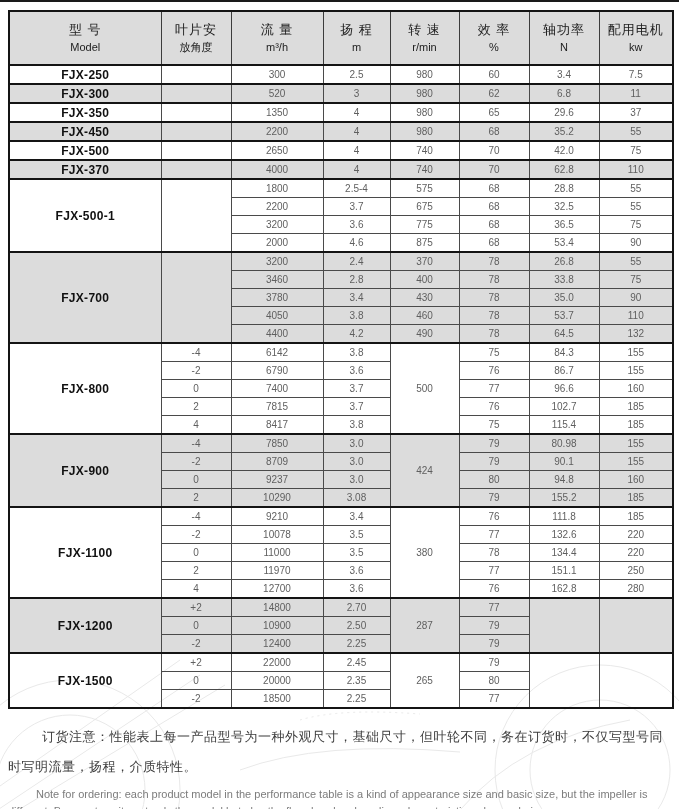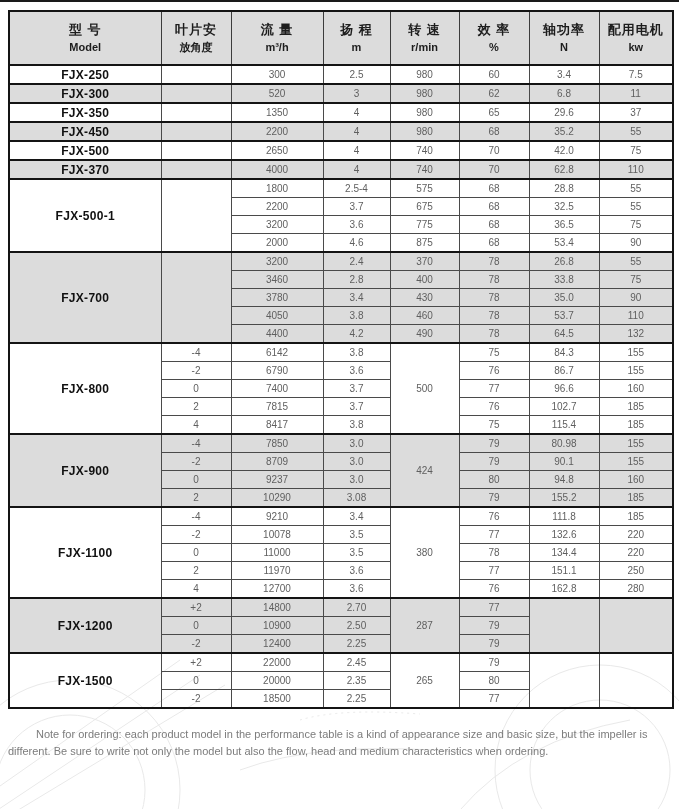--- a/index.html
+++ b/index.html
@@ -13,22 +13,22 @@
 
   table.perf{
     position:absolute;left:8px;top:10px;width:664px;
     border-collapse:collapse;table-layout:fixed;
     border:2px solid #141414;
   }
   th{
     background:#dcdcdc;border:1px solid #3c3c3c;border-bottom:2px solid #141414;
     height:52px;padding:0;text-align:center;vertical-align:middle;
   }
-  .h1{font-size:13px;font-weight:bold;color:#1d1d1d;letter-spacing:1px;line-height:16px}
-  .h2{font-size:11px;font-weight:bold;color:#1d1d1d;line-height:15px;margin-top:2px}
+  .h1{font-size:13px;font-weight:normal;color:#1d1d1d;letter-spacing:1px;line-height:16px}
+  .h2{font-size:11px;font-weight:normal;color:#1d1d1d;line-height:15px;margin-top:2px}
   td{
     border:1px solid #4a4a4a;height:17px;padding:0;
     text-align:center;vertical-align:middle;
     font-size:10px;color:#5f5f5f;line-height:12px;
   }
   tr.gray td{background:#dcdcdc}
   tr.gstart td{border-top:2px solid #141414}
   td.model{font-size:12px;font-weight:bold;color:#111111;letter-spacing:0.3px}
 
   .notes{position:absolute;left:8px;top:722px;width:663px}
@@ -404,14 +404,15 @@
       <tr class="">
         <td>-2</td>
         <td class="num">18500</td>
         <td class="num">2.25</td>
         <td class="num">77</td>
       </tr>
     </tbody>
 </table>
 
 <div class="notes">
+  <p class="note-cn">订货注意：性能表上每一产品型号为一种外观尺寸，基础尺寸，但叶轮不同，务在订货时，不仅写型号同时写明流量，扬程，介质特性。</p>
   <p class="note-en">Note for ordering: each product model in the performance table is a kind of appearance size and basic size, but the impeller is different. Be sure to write not only the model but also the flow, head and medium characteristics when ordering.</p>
 </div>
 
 </body></html>

